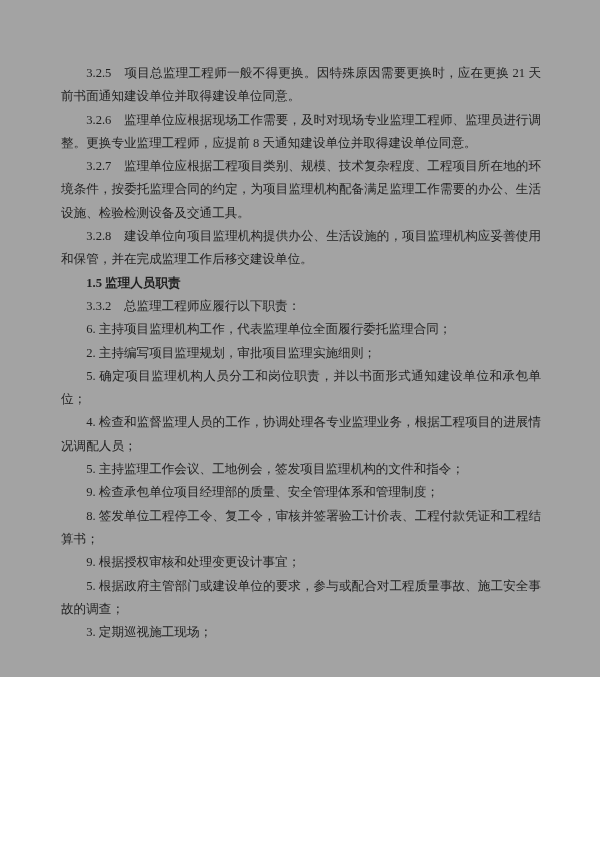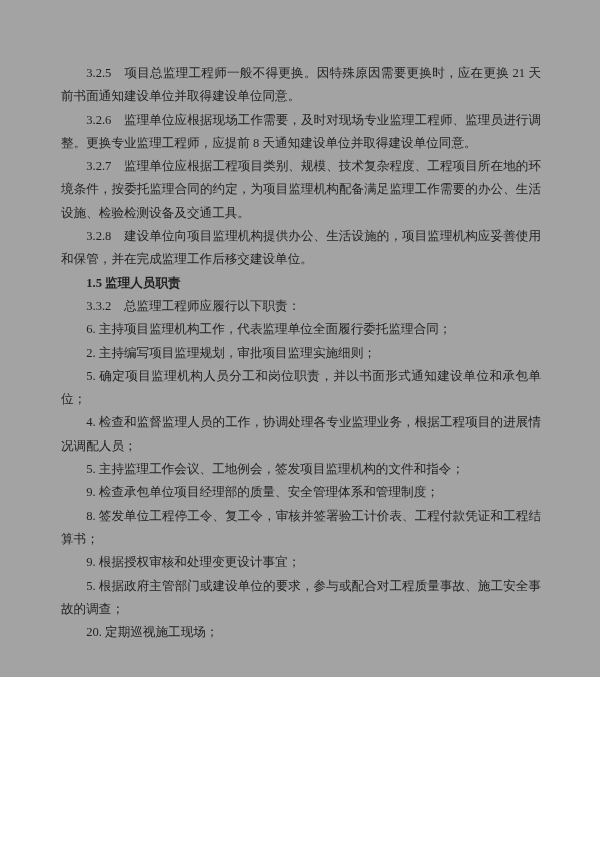--- a/index.html
+++ b/index.html
@@ -58,16 +58,16 @@
       <p class="block para">3.3.2　总监理工程师应履行以下职责：</p>
       <p class="block para">6. 主持项目监理机构工作，代表监理单位全面履行委托监理合同；</p>
       <p class="block para">2. 主持编写项目监理规划，审批项目监理实施细则；</p>
       <p class="block para">5. 确定项目监理机构人员分工和岗位职责，并以书面形式通知建设单位和承包单位；</p>
       <p class="block para">4. 检查和监督监理人员的工作，协调处理各专业监理业务，根据工程项目的进展情况调配人员；</p>
       <p class="block para">5. 主持监理工作会议、工地例会，签发项目监理机构的文件和指令；</p>
       <p class="block para">9. 检查承包单位项目经理部的质量、安全管理体系和管理制度；</p>
       <p class="block para">8. 签发单位工程停工令、复工令，审核并签署验工计价表、工程付款凭证和工程结算书；</p>
       <p class="block para">9. 根据授权审核和处理变更设计事宜；</p>
       <p class="block para">5. 根据政府主管部门或建设单位的要求，参与或配合对工程质量事故、施工安全事故的调查；</p>
-      <p class="block para">20. 定期巡视施工现场；</p>
+      <p class="block para">3. 定期巡视施工现场；</p>
     </div>
   <div class="page-footer">- 4 -</div>
 </div>
 
 </body></html>

